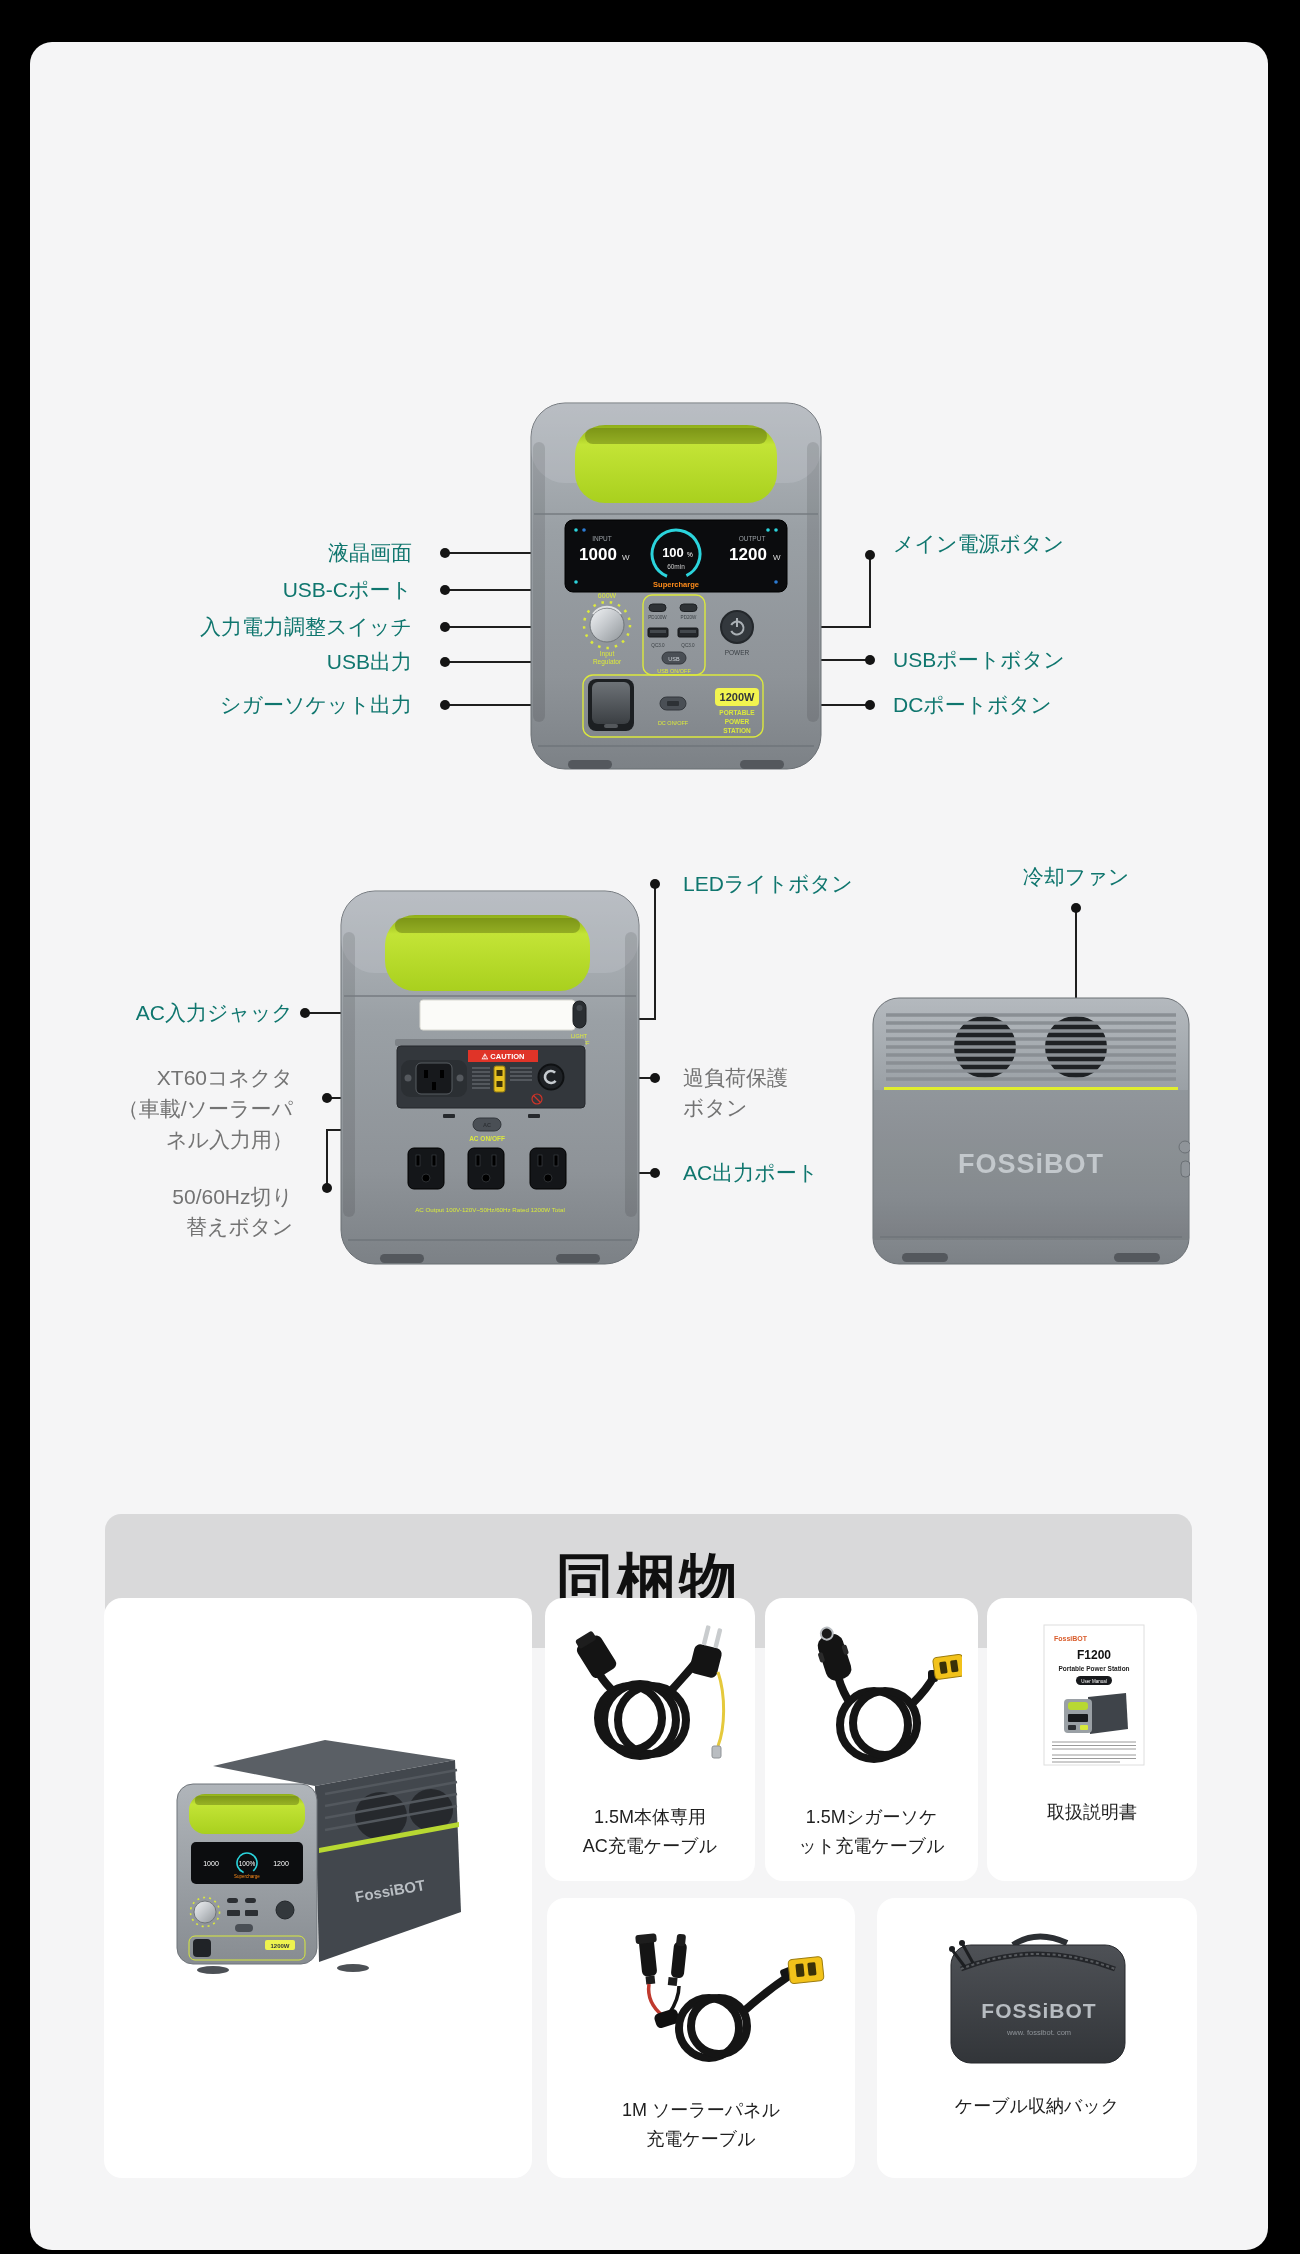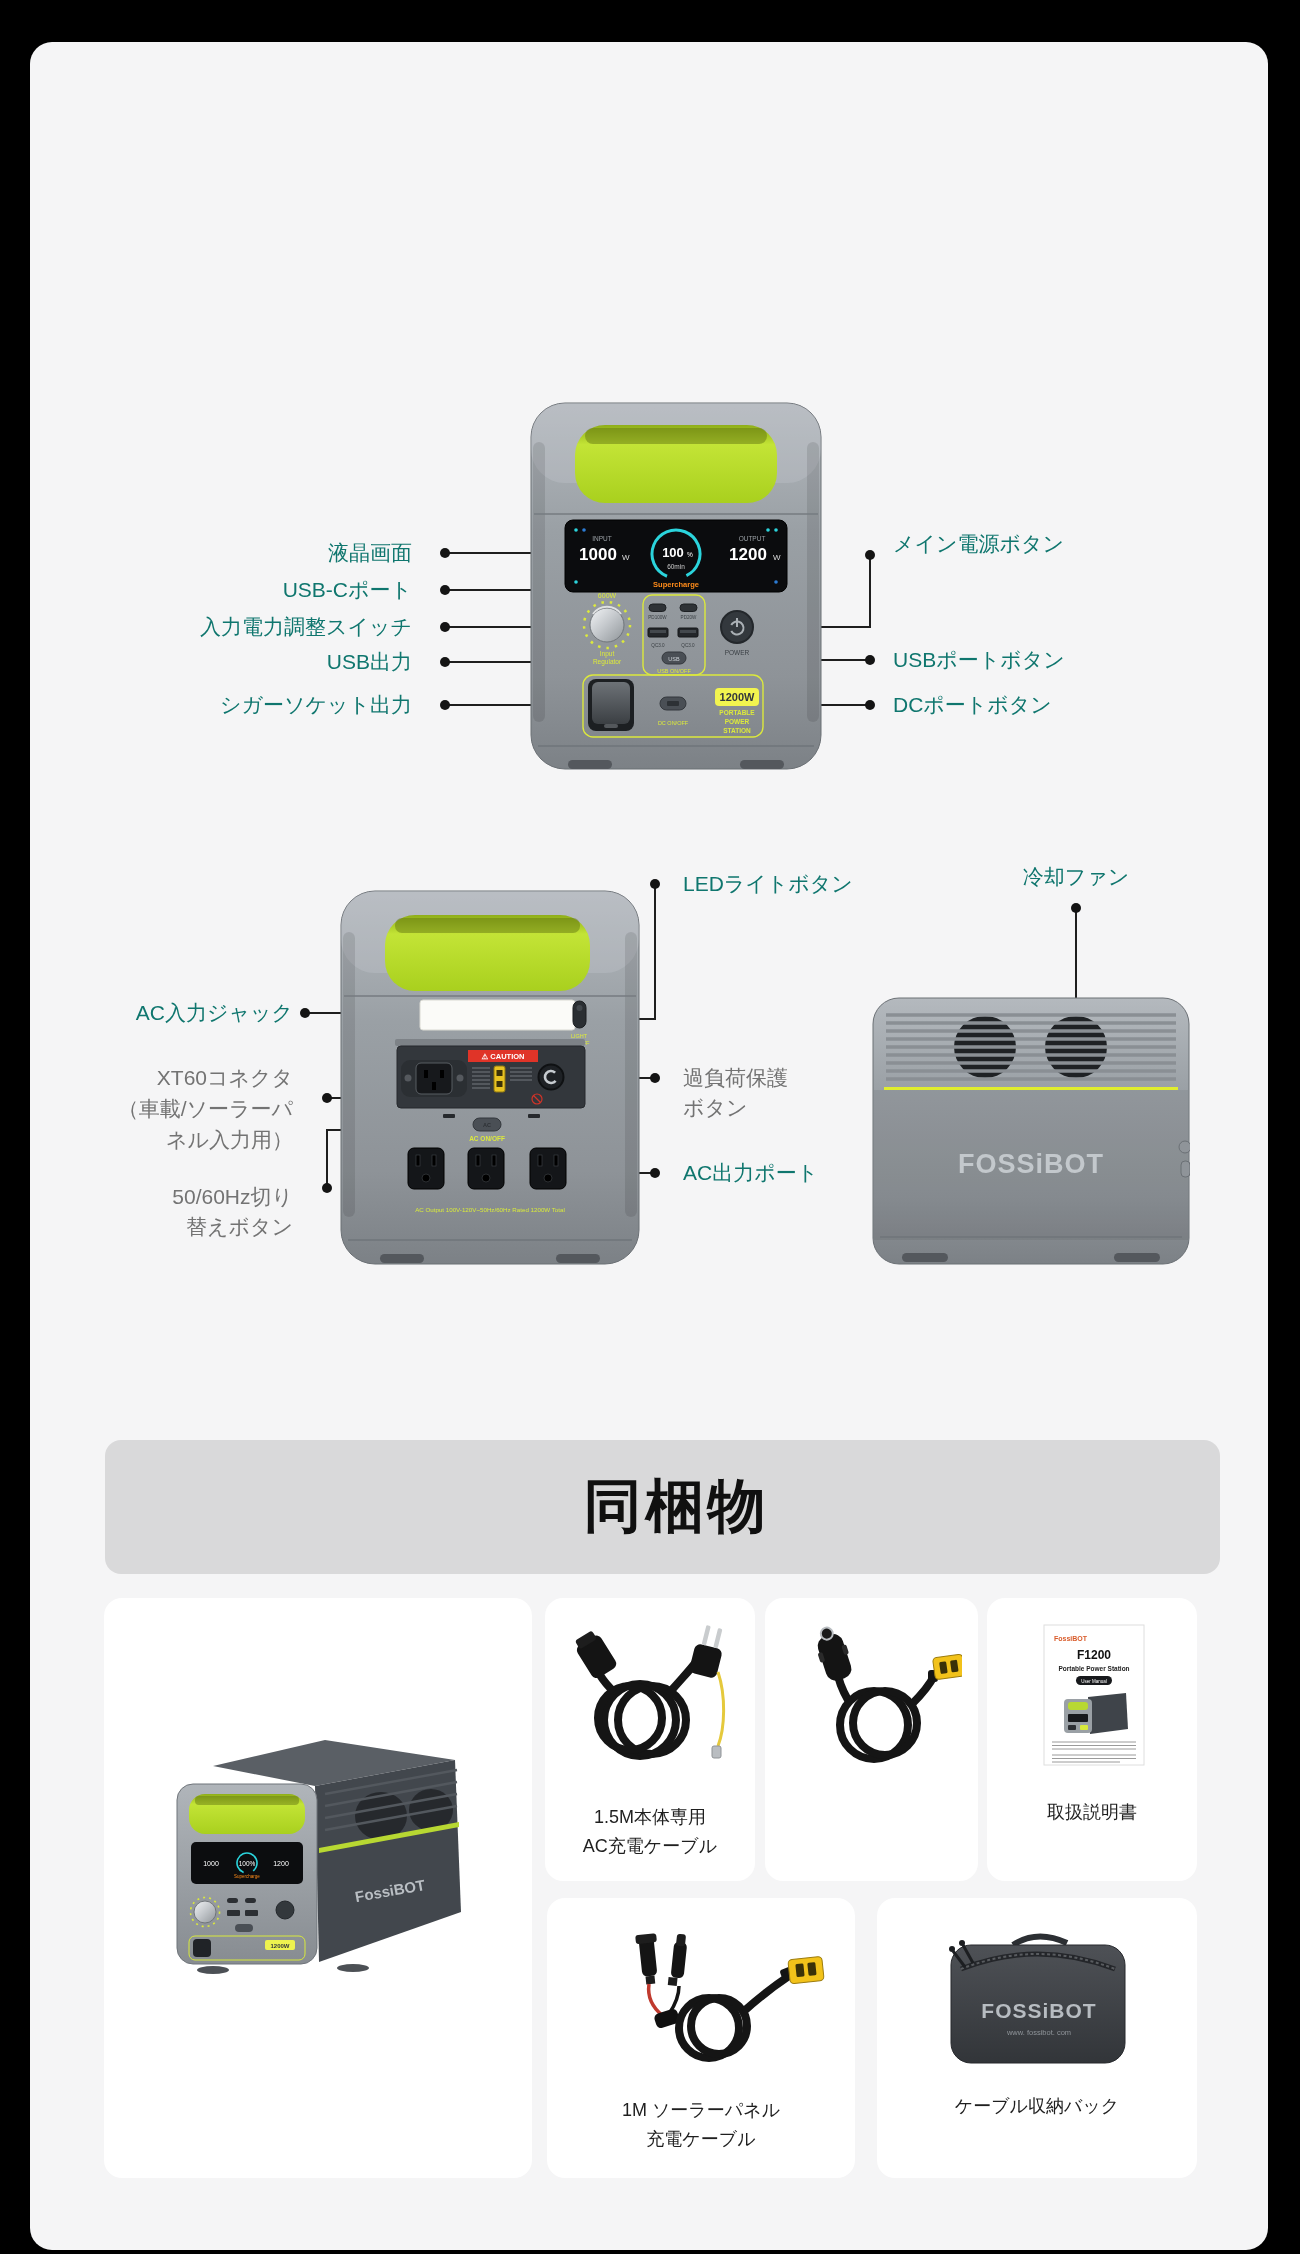--- a/index.html
+++ b/index.html
@@ -15,21 +15,21 @@
   .cell{position:absolute;background:#ffffff;border-radius:18px;}
   .cap{position:absolute;left:0;right:0;text-align:center;font-size:18px;color:#1f1f1f;line-height:29px;}
   .itemsvg{position:absolute;}
   svg text{font-family:"Liberation Sans",sans-serif;}
 </style>
 </head>
 <body>
 
 <div class="page">
 
-  <div class="band" style="top:1398px;padding-left:28px;">
+  <div class="band" style="top:1472px;">
     <span>同梱物</span>
   </div>
 
   <svg class="callouts" width="1238" height="2208" viewBox="0 0 1238 2208">
     <g stroke="#1e1e1e" stroke-width="2" fill="none">
       <polyline points="415,511 552,511"></polyline>
       <polyline points="415,548 598,548 622,559"></polyline>
       <polyline points="415,585 550,585"></polyline>
       <polyline points="415,620 621,620 621,599"></polyline>
       <polyline points="415,663 552,663"></polyline>
@@ -406,20 +406,24 @@
         <rect x="65" y="28" width="5" height="10" rx="2" fill="#2a2a2a"></rect>
       </g>
       <path d="M130 84 C142 72 148 64 152 56" stroke="#151515" stroke-width="8" fill="none"></path>
       <rect x="146" y="50" width="10" height="12" rx="3" fill="#141414"></rect>
       <g transform="rotate(-8 166 48)">
         <rect x="152" y="36" width="30" height="22" rx="4" fill="#f2c21a" stroke="#9c7c0e"></rect>
         <rect x="158" y="41" width="7" height="12" rx="1.5" fill="#3a3108"></rect>
         <rect x="169" y="41" width="7" height="12" rx="1.5" fill="#3a3108"></rect>
       </g>
     </svg>
+    <div class="cap" style="top:205px;">
+      <div>1.5Mシガーソケ</div>
+      <div>ット充電ケーブル</div>
+    </div>
   </div>
 
   <div class="cell" style="left:957px;top:1556px;width:210px;height:283px;">
     <svg class="itemsvg" style="left:5px;top:15px;" width="200" height="175" viewBox="0 0 200 175">
       <rect x="52" y="12" width="100" height="140" fill="#ffffff" stroke="#dedede"></rect>
       <text x="62" y="28" font-size="7" font-weight="bold" fill="#d95b2a">FossiBOT</text>
       <text x="102" y="46" font-size="12" font-weight="bold" fill="#111" text-anchor="middle">F1200</text>
       <text x="102" y="58" font-size="6.5" font-weight="bold" fill="#222" text-anchor="middle">Portable Power Station</text>
       <rect x="84" y="63" width="36" height="9" rx="4.5" fill="#17191c"></rect>
       <text x="102" y="69.5" font-size="4.5" fill="#ffffff" text-anchor="middle">User Manual</text>

